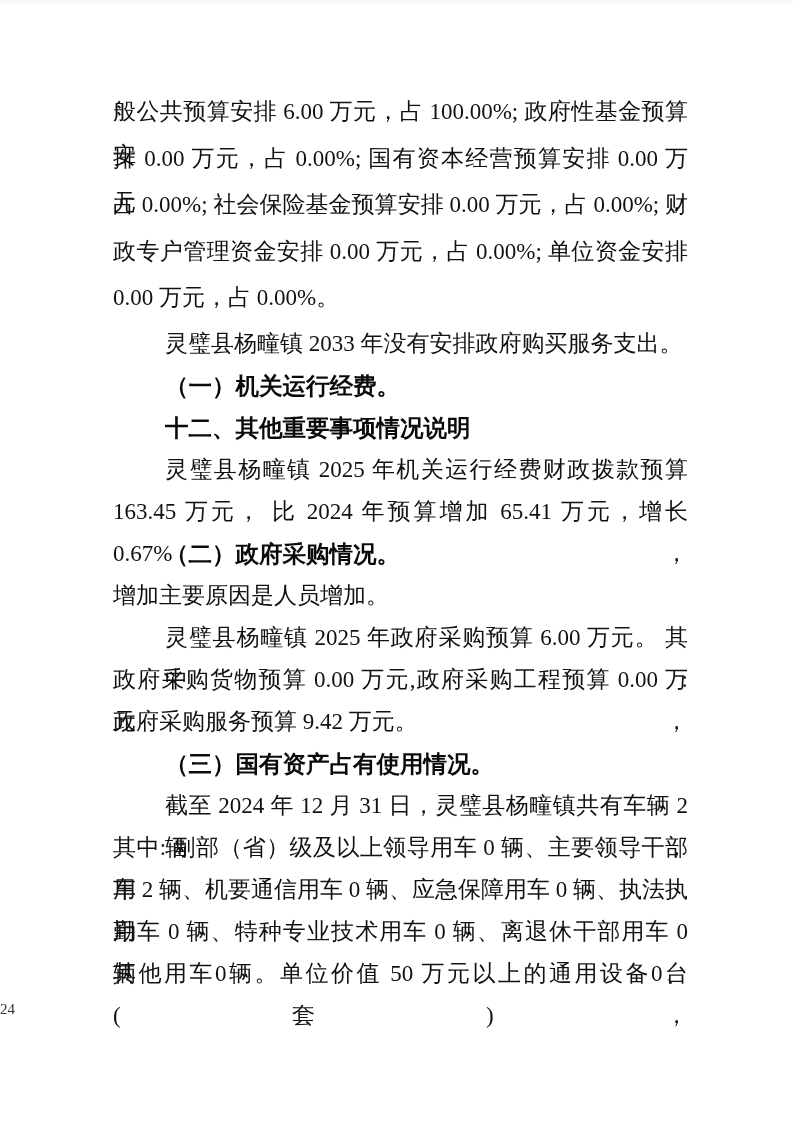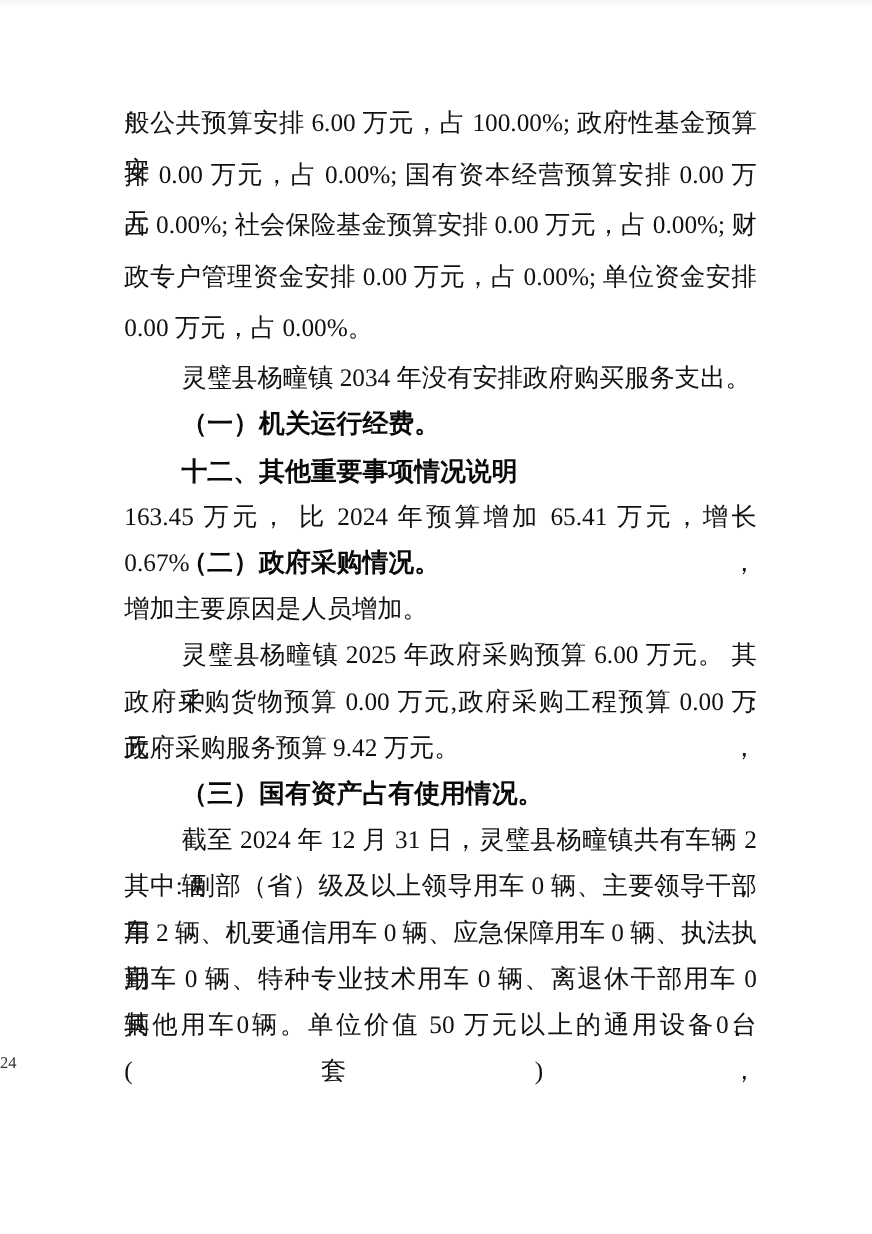--- a/index.html
+++ b/index.html
@@ -62,24 +62,25 @@
 <body>
 
 <div class="page">
   <div class="content">
     <div class="ln p1 just">般公共预算安排 6.00 万元，占 100.00%; 政府性基金预算安</div>
     <div class="ln p1 just">排 0.00 万元，占 0.00%; 国有资本经营预算安排 0.00 万元，</div>
     <div class="ln p1 just">占 0.00%; 社会保险基金预算安排 0.00 万元，占 0.00%; 财</div>
     <div class="ln p1 just">政专户管理资金安排 0.00 万元，占 0.00%; 单位资金安排</div>
     <div class="ln p1">0.00 万元，占 0.00%。</div>
 
-    <div class="ln pb ind">灵璧县杨疃镇 2034 年没有安排政府购买服务支出。</div>
+    <div class="ln pb ind">灵璧县杨疃镇 2033 年没有安排政府购买服务支出。</div>
     <div class="ln pb ind h2c">（一）机关运行经费。</div>
 
     <div class="ln pb ind h1c">十二、其他重要事项情况说明</div>
+    <div class="ln pb ind just">灵璧县杨疃镇 2025 年机关运行经费财政拨款预算</div>
     <div class="ln pb just">163.45 万元， 比 2024 年预算增加 65.41 万元，增长 0.67%，</div>
     <div class="ln pb ind h2c">（二）政府采购情况。</div>
 
     <div class="ln pb">增加主要原因是人员增加。</div>
     <div class="ln pb ind just">灵璧县杨疃镇 2025 年政府采购预算 6.00 万元。 其中:</div>
     <div class="ln pb just">政府采购货物预算 0.00 万元,政府采购工程预算 0.00 万元，</div>
     <div class="ln pb">政府采购服务预算 9.42 万元。</div>
 
     <div class="ln pb ind h2c">（三）国有资产占有使用情况。</div>
     <div class="ln pb ind just">截至 2024 年 12 月 31 日，灵璧县杨疃镇共有车辆 2 辆，</div>

